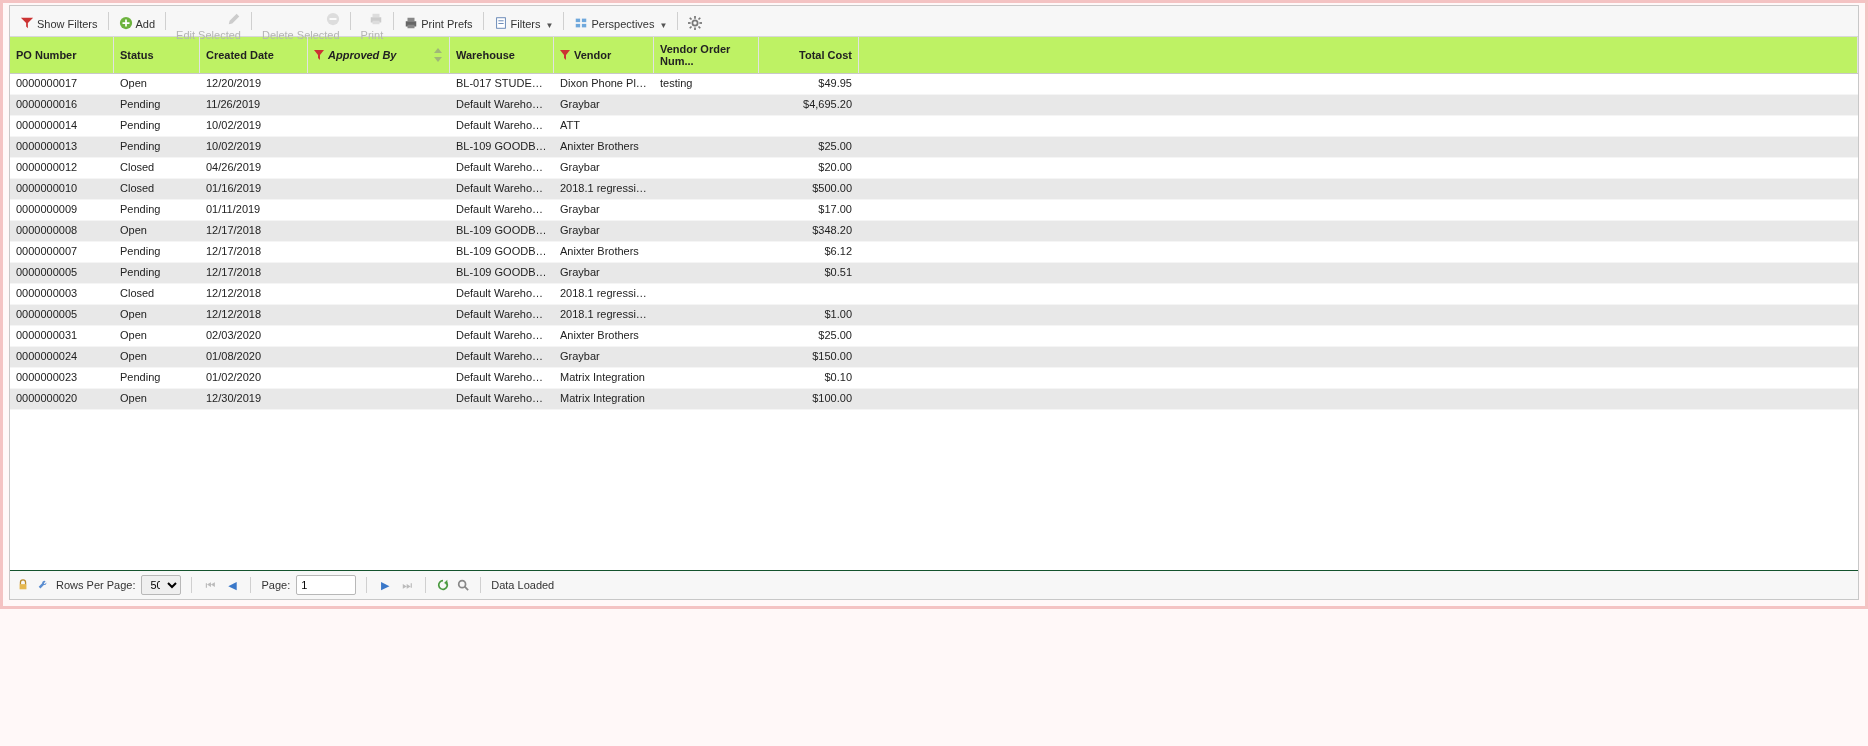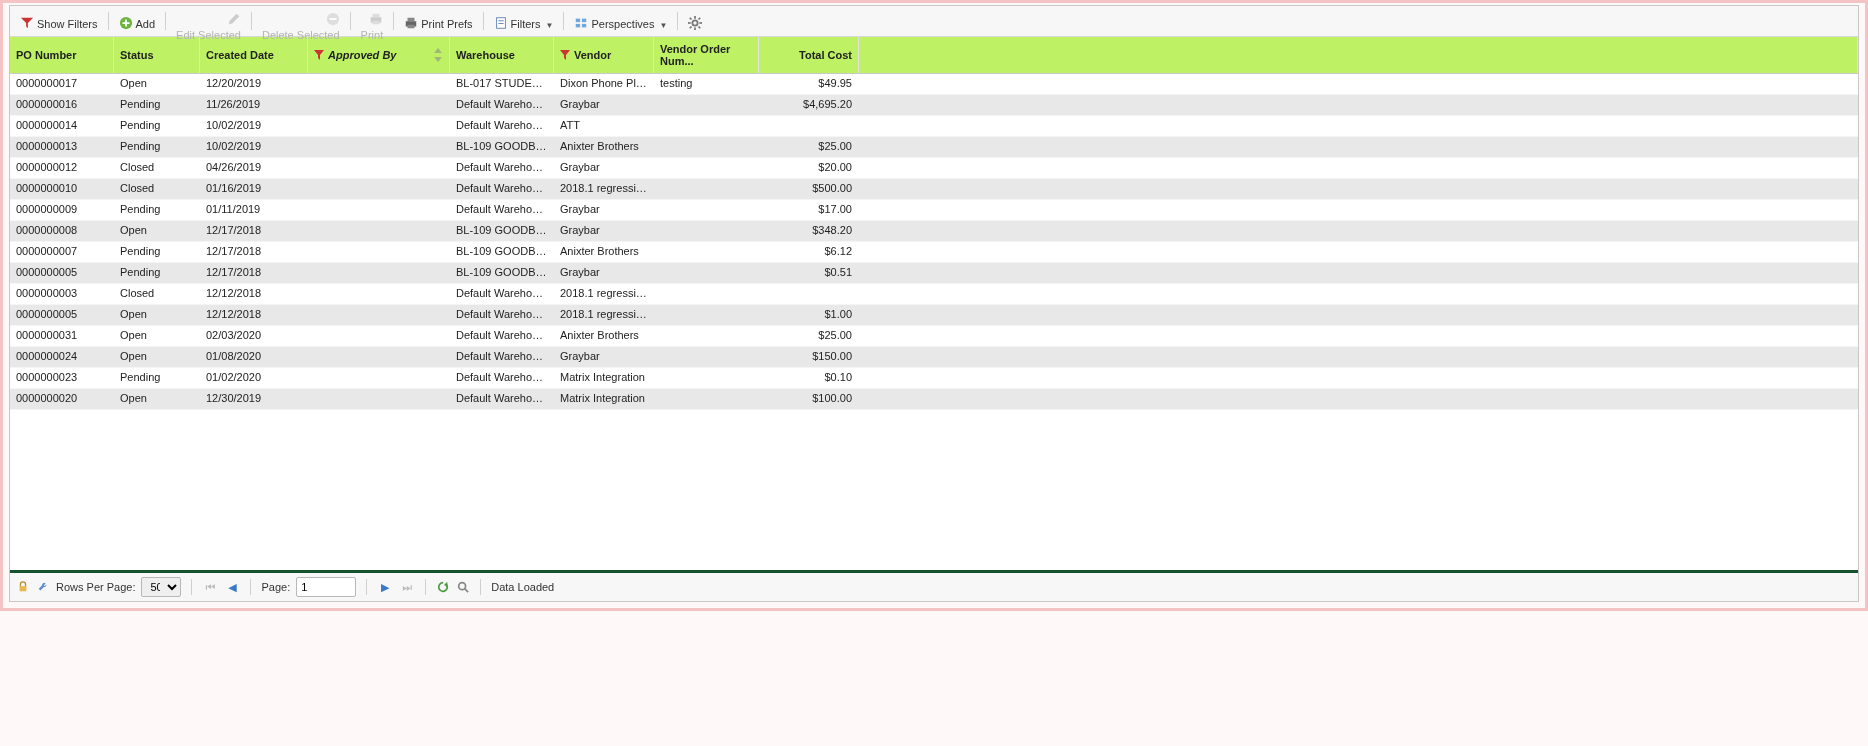--- a/index.html
+++ b/index.html
@@ -125,21 +125,21 @@
 
   .blank-area {
     height:160px;
     background:#fff;
   }
 
   .footer {
     display:flex; align-items:center; gap:6px;
     padding: 4px 6px;
     background:#f7f7f7;
-    border-top:3px solid #14532d;
+    border-top:1px solid #14532d;
     font-size:11px;
     color:#333;
   }
   .footer .page-input, .footer .rpp-select {
     height:20px; border:1px solid #b8b8b8; border-radius:2px; font-size:11px;
     padding:0 4px;
   }
   .footer .page-input { width:60px; }
   .footer .rpp-select { width:40px; text-align:left; }
   .footer .navarrow { width:16px; text-align:center; cursor:pointer; color:#3a78c9; }

